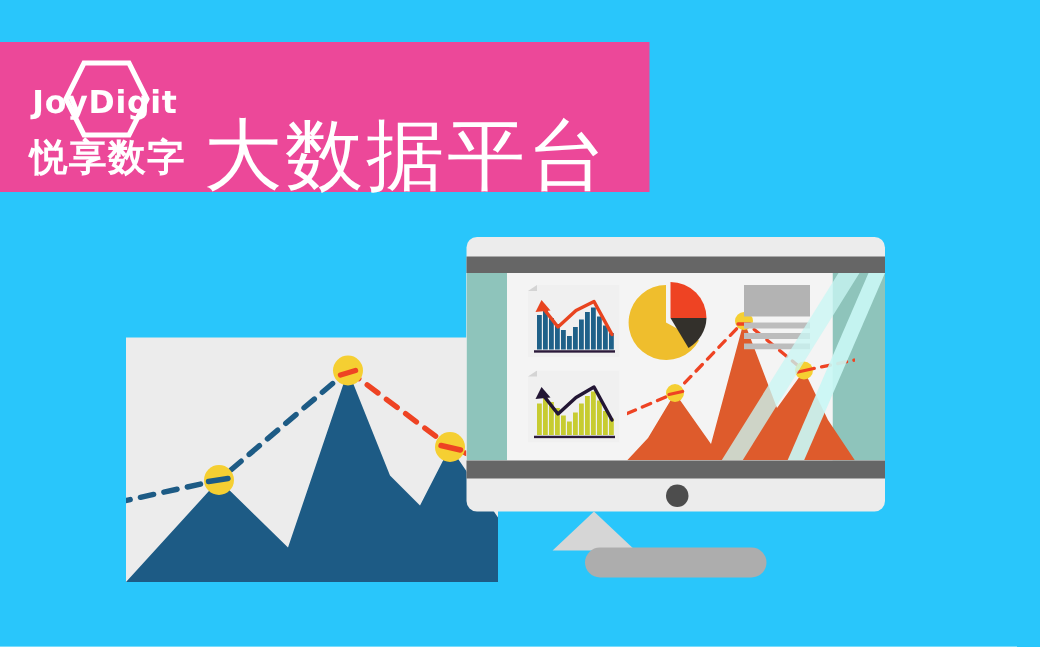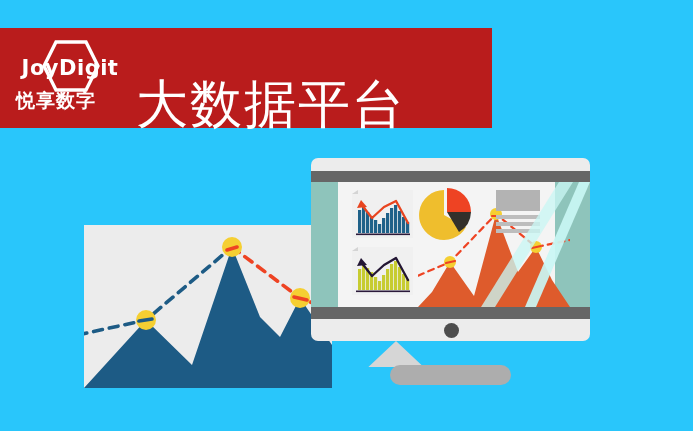--- a/index.html
+++ b/index.html
@@ -18,23 +18,23 @@
     height: 431px;
     background: #29c6fb;
     overflow: hidden;
   }
 
   
   #header-banner {
     position: absolute;
     left: 0;
     top: 28px;
-    width: 492px;
+    width: 433px;
     height: 100px;
-    background: #b91c1c;
+    background: #ec4899;
   }
   #logo-block {
     position: absolute;
     left: 16px;
     top: 10px;
     width: 108px;
     height: 80px;
   }
   #logo-hex {
     position: absolute;
@@ -54,23 +54,23 @@
     font-weight: bold;
     letter-spacing: 0.5px;
     font-family: "DejaVu Sans", sans-serif;
     white-space: nowrap;
   }
   #logo-subtext {
     position: absolute;
     left: 0;
     top: 50px;
     width: 108px;
-    text-align: left;
+    text-align: right;
     color: #ffffff;
-    font-size: 19px;
+    font-size: 25px;
     font-weight: bold;
     letter-spacing: 1px;
     white-space: nowrap;
   }
   #banner-title {
     position: absolute;
     left: 136px;
     top: 50px;
     color: #ffffff;
     font-size: 52px;

